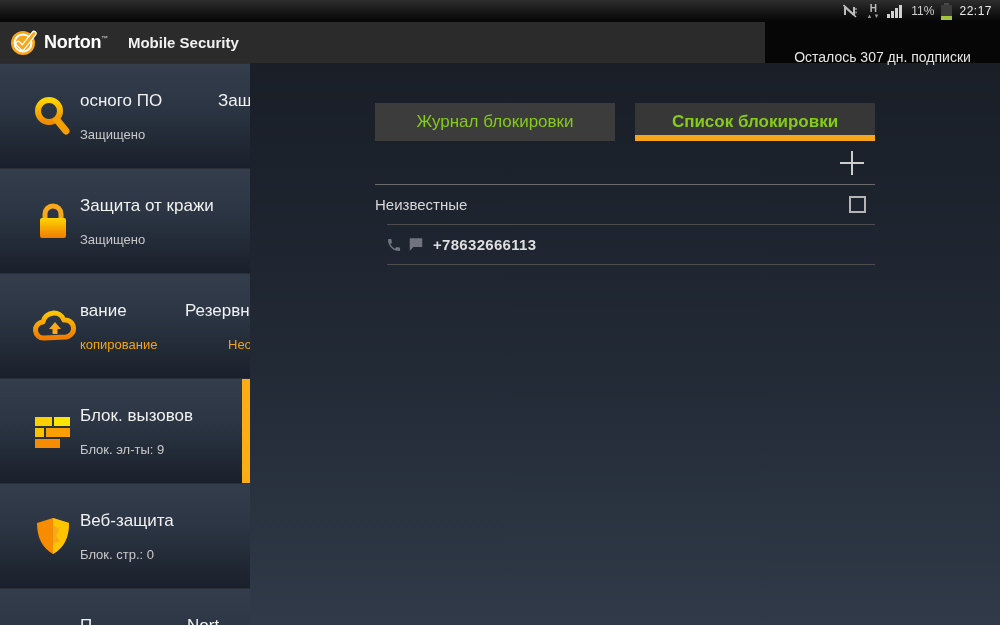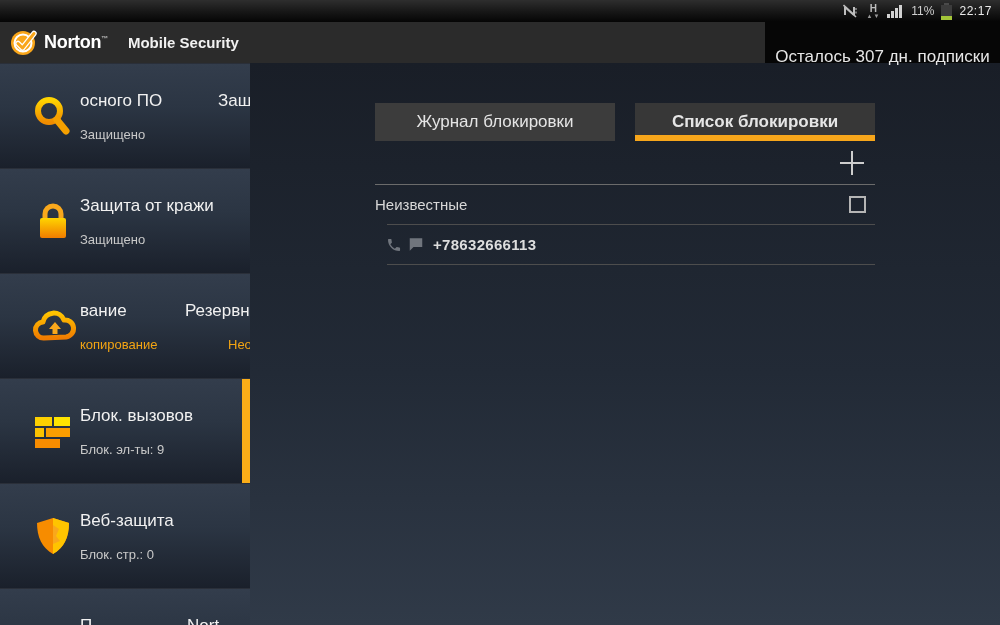--- a/index.html
+++ b/index.html
@@ -26,21 +26,21 @@
     background:#2b2b2b; display:flex; align-items:center; z-index:30;
   }
   .brandwrap { display:flex; align-items:center; padding-left:10px; }
   .brand { color:#fff; font-size:18px; font-weight:700; letter-spacing:-.3px; margin-left:6px; }
   .brand-tm { color:#bbb; font-size:7px; vertical-align:super; }
   .apptitle { color:#f2f2f2; font-size:15px; font-weight:700; margin-left:20px; }
   .subsbox {
     position:absolute; right:0; top:0; height:41px; width:235px;
     background:#060606; display:flex; align-items:center; justify-content:center;
   }
-  .subsbox span { color:#e6e6e6; font-size:17px;margin-top:28px; }
+  .subsbox span { color:#e6e6e6; font-size:14px;margin-top:28px; }
 
   
   .sidebar { position:absolute; top:63px; left:0; width:250px; height:562px; background:#737373; }
   .sb-item {
     position:relative; width:250px; height:105px; overflow:hidden;
     background:linear-gradient(180deg,#333d4c 0%,#2b3543 42%,#1a202b 100%);
     border-top:1px solid rgba(255,255,255,.07);
   }
   .sb-item .icon { position:absolute; left:32px; top:31px; width:42px; height:42px; }
   .sb-item .trow {
@@ -62,21 +62,21 @@
 
   
   .content {
     position:absolute; top:63px; left:250px; width:750px; height:562px;
     background:linear-gradient(180deg,#191e27 0%,#222a36 55%,#303a48 100%);
   }
   .panel { position:absolute; left:125px; top:40px; width:500px; }
 
   .tabs { display:flex; height:38px; }
   .tab {
-    width:249px; background:#3c3c3c; color:#e5e5e5; font-size:17px;
+    width:249px; background:#3c3c3c; color:#84cc16; font-size:17px;
     display:flex; align-items:center; justify-content:center; position:relative;
   }
   .tab + .tab { margin-left:20px;font-weight:bold; }
   .tab.selected { background:#373737; }
   .tab.selected::after {
     content:""; position:absolute; left:0; right:0; bottom:0; height:6px; background:#f7a61b;
   }
 
   .addrow { height:43px; position:relative; }
   .addbtn {

